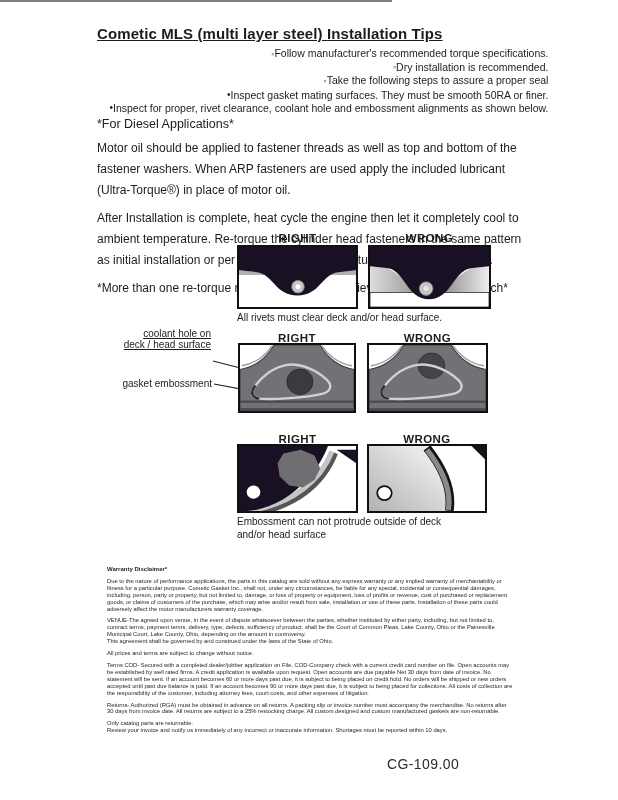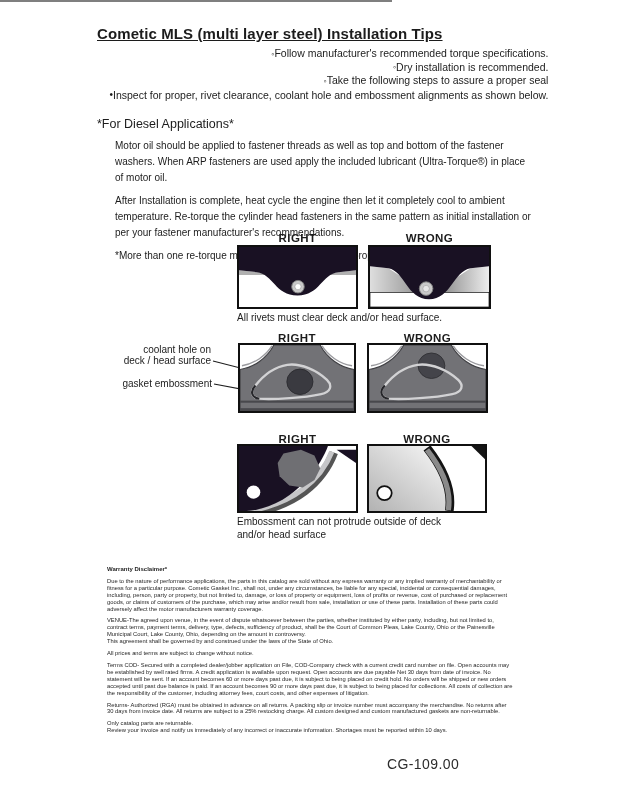--- a/index.html
+++ b/index.html
@@ -11,21 +11,21 @@
          text-decoration:underline;letter-spacing:.1px;}
 
   .tips{position:absolute;left:88px;top:47px;font-size:10.5px;line-height:13px;text-align:right;}
   .tips .row{white-space:nowrap;}
   .tips .sub{margin-left:17px;}
   .mk{display:inline-block;width:9px;font-size:9px;vertical-align:0.5px;}
   .mk.dot{font-size:10px;width:8px;}
 
   .diesel{position:absolute;left:97px;top:117px;width:437px;}
   .diesel h2{margin:0 0 7px 0;font-size:12.5px;font-weight:normal;}
-  .diesel p{margin:0 0 7px 18px;font-size:10px;line-height:16px;}
+  .diesel p{margin:0 0 7px 0;font-size:12px;line-height:21px;}
 
   .dlabel{position:absolute;font-size:11.5px;font-weight:600;letter-spacing:.4px;text-align:center;}
   .dbox{position:absolute;border:2px solid #101010;box-sizing:border-box;background:#fff;}
   .dbox svg{display:block;width:100%;height:100%;}
   .caption{position:absolute;font-size:10px;line-height:12.5px;white-space:pre-line;}
 
   .ptr-label{position:absolute;font-size:10px;line-height:11px;text-align:right;white-space:pre-line;}
 
   .legal{position:absolute;left:107px;top:566px;width:406px;font-size:5.8px;line-height:6.9px;color:#262626;}
   .legal h3{margin:0 0 5px 0;font-size:6px;font-weight:bold;}
@@ -43,20 +43,21 @@
 
   <div class="tips">
     <div>
 
     <div class="row"><span class="mk">◦</span><span>Follow manufacturer's recommended torque specifications.</span></div>
         <div class="row"><span class="mk">◦</span><span>Dry installation is recommended.</span></div>
         <div class="row"><span class="mk">◦</span><span>Take the following steps to assure a proper seal</span></div>
       </div>
     <div>
 
+    <div class="row sub"><span class="mk dot">•</span><span>Inspect gasket mating surfaces.  They must be smooth 50RA or finer.</span></div>
         <div class="row sub"><span class="mk dot">•</span><span>Inspect for proper, rivet clearance, coolant hole and embossment alignments as shown below.</span></div>
       </div>
   </div>
 
   <div class="diesel">
     <h2>*For Diesel Applications*</h2>
     <div>
 
     <p>Motor oil should be applied to fastener threads as well as top and bottom of the fastener washers. When ARP fasteners are used apply the included lubricant (Ultra-Torque®) in place of motor oil.</p>
         <p>After Installation is complete, heat cycle the engine then let it completely cool to ambient temperature. Re-torque the cylinder head fasteners in the same pattern as initial installation or per your fastener manufacturer's recommendations.</p>
@@ -98,21 +99,21 @@
       <circle cx="58" cy="43" r="7" fill="#c9c9c9" stroke="#7d7d7d" stroke-width="1"></circle>
       <circle cx="58" cy="43" r="3.4" fill="#e6e6e6" stroke="#9a9a9a" stroke-width="0.6"></circle>
     </svg>
   </div>
 
   <div class="caption" style="left:237px;top:312px;">All rivets must clear deck and/or head surface.</div>
 
   <div class="dlabel" style="left:238px;top:332px;width:118px;">RIGHT</div>
   <div class="dlabel" style="left:367px;top:332px;width:121px;">WRONG</div>
 
-  <div class="ptr-label" style="left:110px;top:344px;width:101px;">coolant hole on
+  <div class="ptr-label" style="left:110px;top:328px;width:101px;text-decoration:underline;">coolant hole on
 deck / head surface</div>
   <div class="ptr-label" style="left:110px;top:378px;width:102px;">gasket embossment</div>
 
   <svg style="position:absolute;left:110px;top:330px;" width="380" height="110" viewBox="0 0 380 110">
     <line x1="103" y1="31" x2="185" y2="52" stroke="#1c1c1c" stroke-width="1.1"></line>
     <line x1="104" y1="54" x2="152" y2="63" stroke="#1c1c1c" stroke-width="1.1"></line>
   </svg>
 
   <div class="dbox" style="left:238px;top:343px;width:118px;height:70px;">
     <svg viewBox="0 0 118 70" preserveAspectRatio="none">

